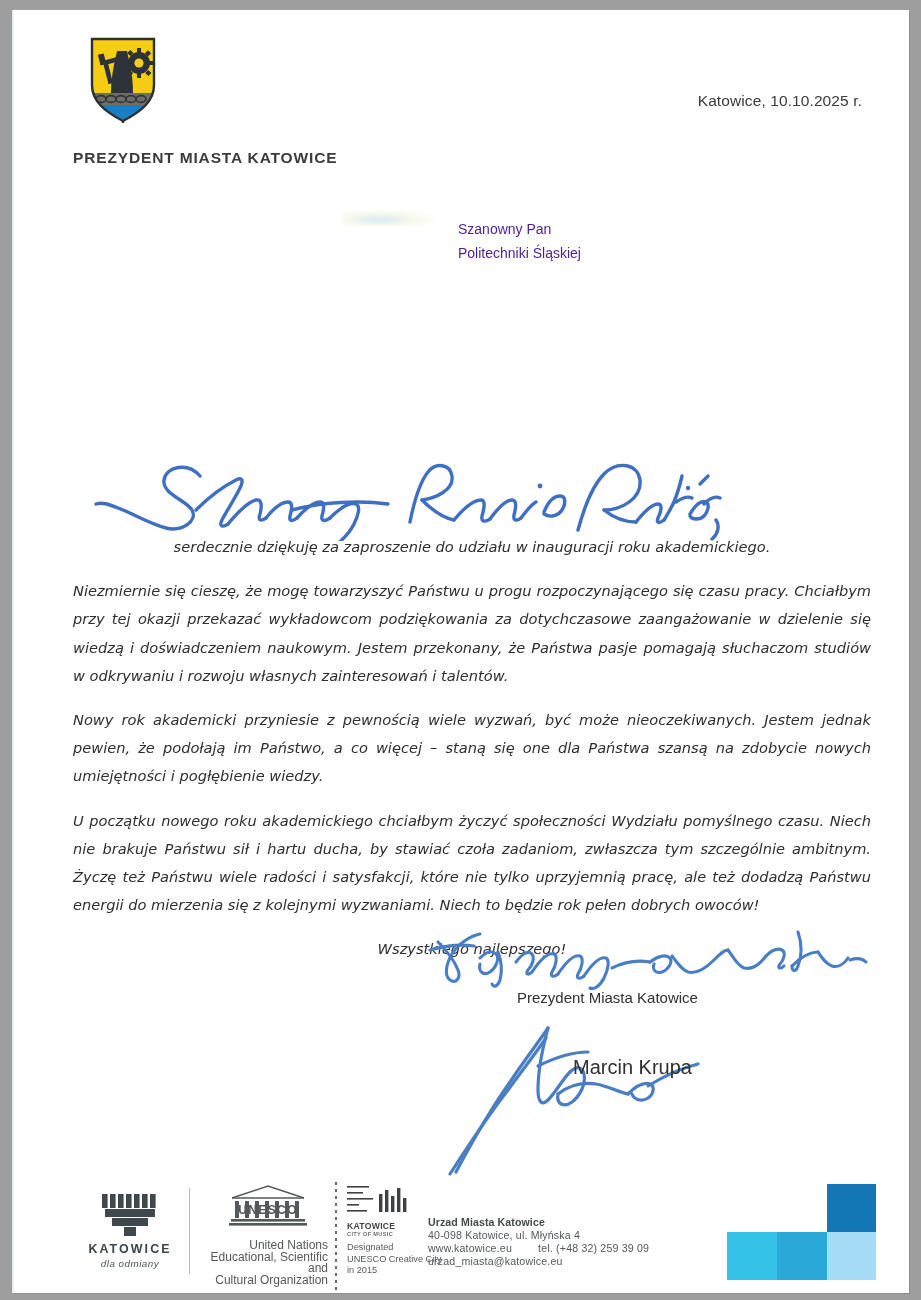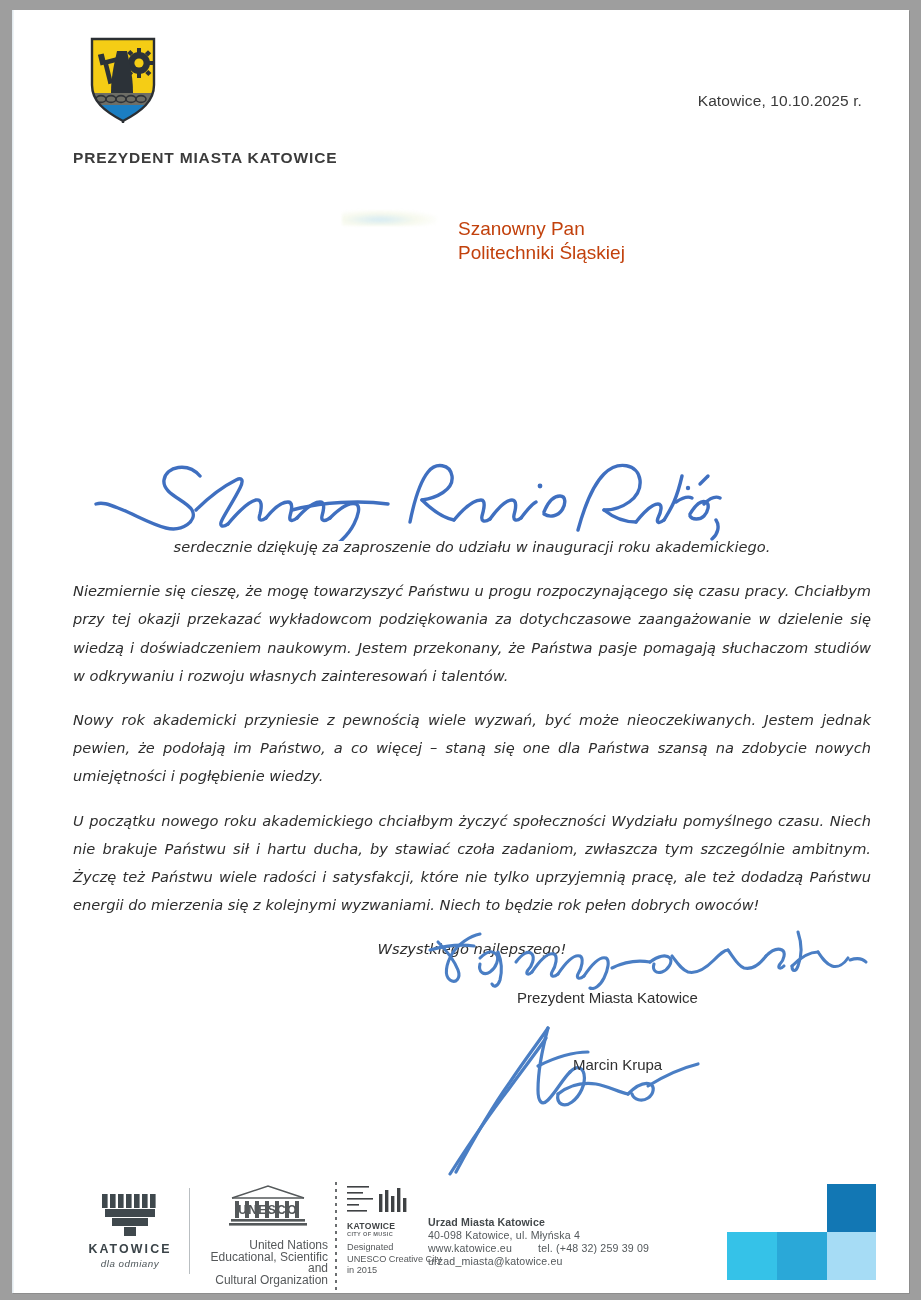--- a/index.html
+++ b/index.html
@@ -65,22 +65,22 @@
     font-size: 15.5px;
     font-weight: bold;
     color: #3b3b3b;
     letter-spacing: .85px;
   }
 
   
   .recipient {
     position: absolute;
     left: 446px; top: 207px;
-    font-size: 19px;
-    color: #c2410c;
+    font-size: 14px;
+    color: #4c1d95;
     line-height: 24.2px;
   }
   .recipient .l1 { font-weight: normal; }
   .recipient .l2 { font-weight: bold; }
 
   
   .salutation-hw {
     position: absolute;
     left: 80px; top: 436px;
     width: 630px; height: 95px;
@@ -107,21 +107,21 @@
     position: absolute;
     left: 505px; top: 979px;
     font-size: 15px;
     color: #303030;
     white-space: nowrap;
   }
   .sig-scribble-2 { position: absolute; left: 430px; top: 996px; width: 300px; height: 170px; }
   .sig-name {
     position: absolute;
     left: 561px; top: 1046px;
-    font-size: 15px;
+    font-size: 20px;
     color: #303030;
     white-space: nowrap;
   }
 
   
   .footer { position: absolute; left: 0; top: 1168px; width: 897px; height: 115px; }
 
   .f-katowice { position: absolute; left: 64px; top: 16px; width: 108px; text-align: center; }
   .f-katowice .mark { width: 60px; height: 42px; margin: 0 auto; }
   .f-kat-name {

